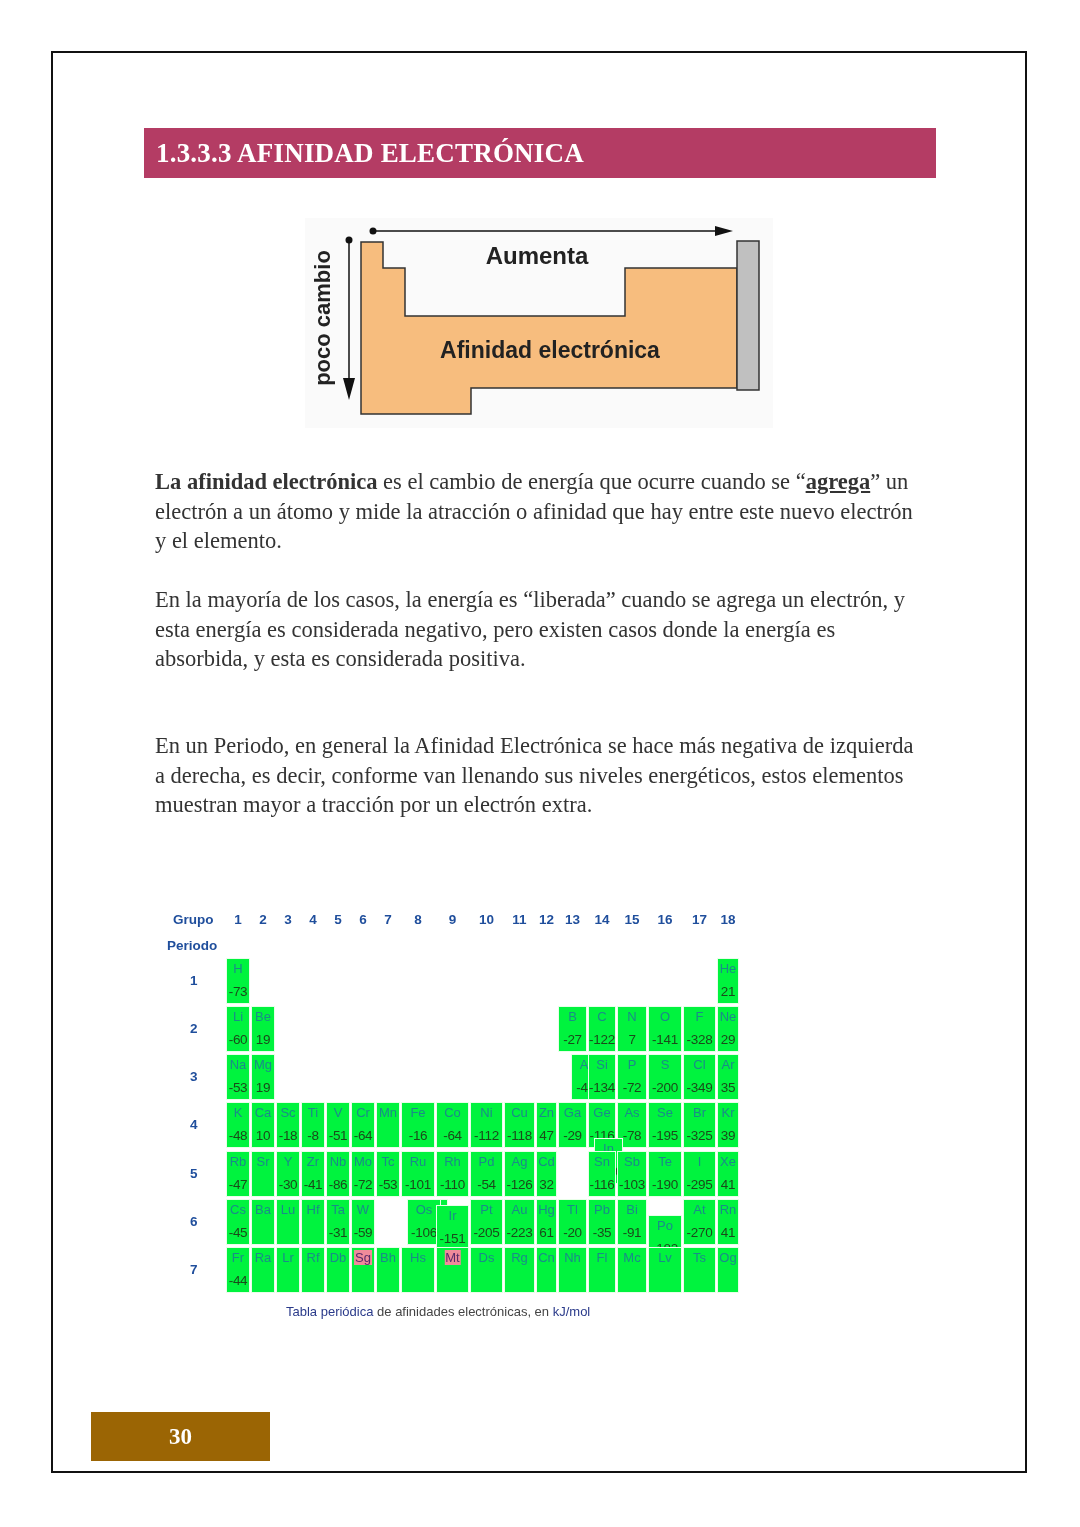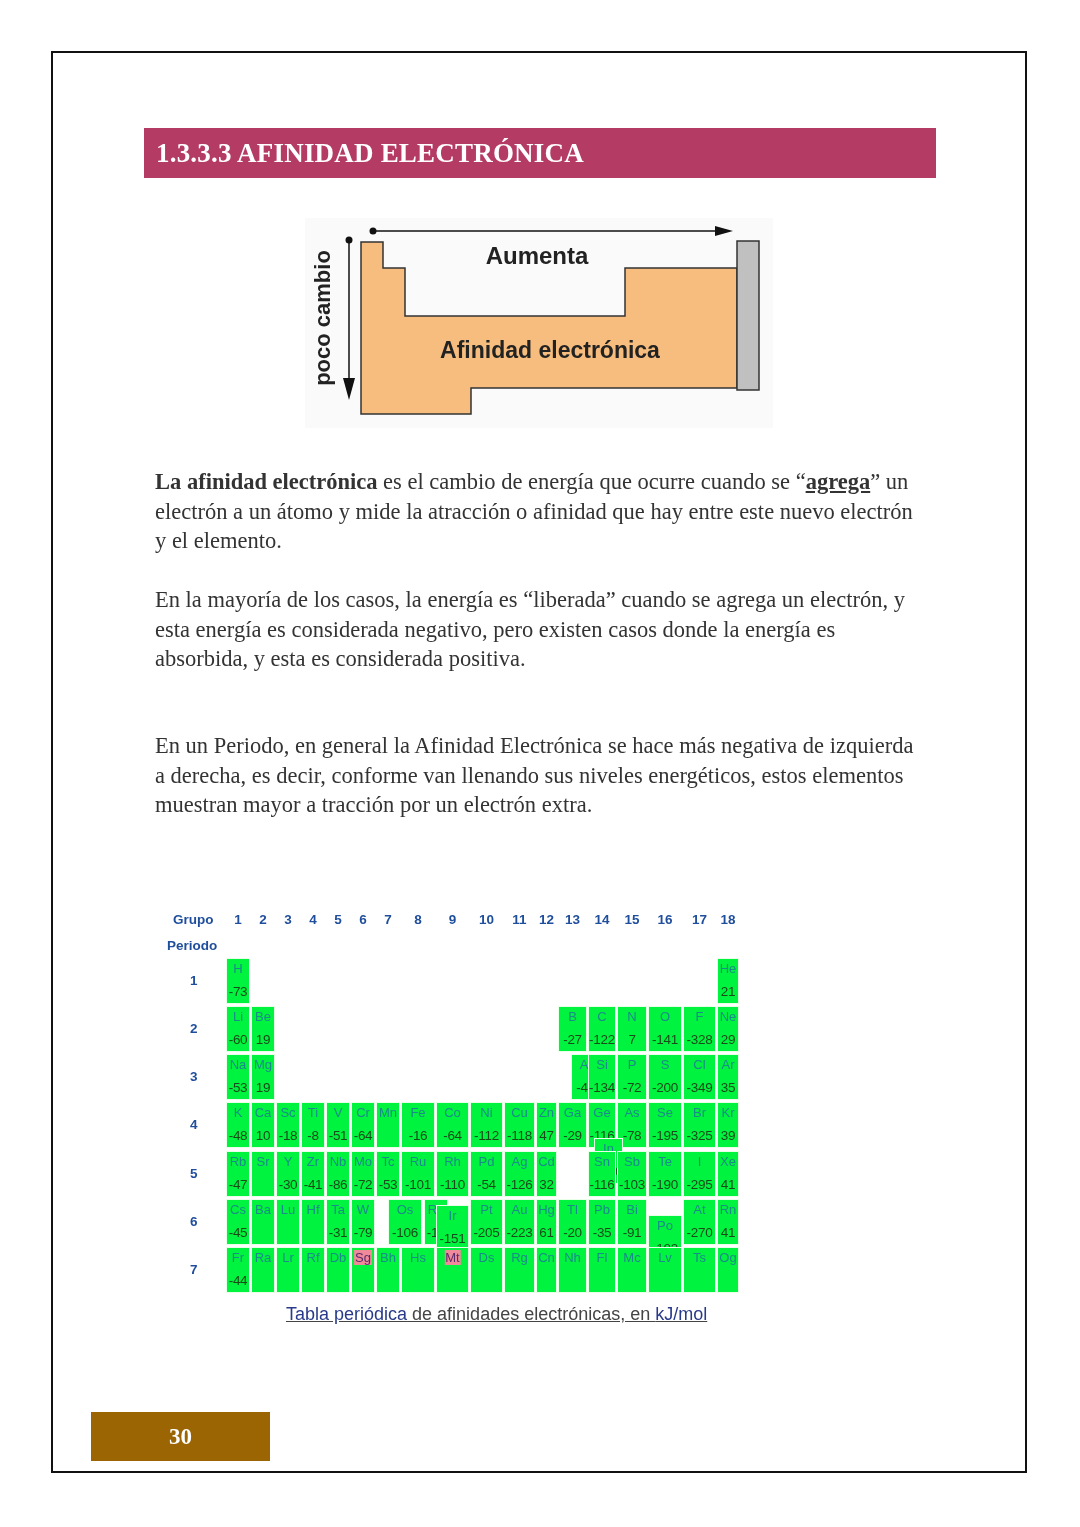--- a/index.html
+++ b/index.html
@@ -13,21 +13,21 @@
   .para u { font-weight: bold; }
   #p1 { top: 467px; }
   #p2 { top: 585px; }
   #p3 { top: 731px; }
   .ptable { position: absolute; left: 160px; top: 905px; width: 600px; height: 430px; font-family: "Liberation Sans", sans-serif; }
   .hdr { position: absolute; color: #1f4e9c; font-weight: bold; font-size: 13.5px; }
   .cell { position: absolute; background: #00f33e; box-sizing: border-box; border: 1px solid #e8ffe8; height: 46px; }
   .cell .sym { position: absolute; top: 2px; left: 0; right: 0; text-align: center; font-size: 13px; color: #1a8a8a; }
   .cell .val { position: absolute; bottom: 4px; left: 0; right: 0; text-align: center; font-size: 13.5px; color: #1a4a1a; letter-spacing: -0.3px; white-space: nowrap; }
   .cell .sym.pink { background: #f08a9a; color: #5a2a6a; display: inline-block; left: 50%; transform: translateX(-50%); right: auto; padding: 0 1px; }
-  .caption { position: absolute; left: 286px; top: 1304px; font-family: "Liberation Sans", sans-serif; font-size: 18px; color: #444; text-decoration: underline; }
+  .caption { position: absolute; left: 286px; top: 1304px; font-family: "Liberation Sans", sans-serif; font-size: 13px; color: #444; }
   .caption .blue { color: #2a3a8a; }
   .page-number { position: absolute; left: 91px; top: 1412px; width: 179px; height: 49px; background: #9b6504; color: #fff; font-weight: bold; font-size: 23px; text-align: center; line-height: 50px; font-family: "Liberation Serif", serif; }
 </style>
 </head>
 <body>
 
 <div class="page-frame"></div>
 
 <div class="section-banner">1.3.3.3 AFINIDAD ELECTRÓNICA</div>
 
@@ -315,27 +315,27 @@
     <div class="cell" style="left: 141px; width: 24px; top: 294px;">
       <span class="sym">Hf</span>
       <span class="val"></span>
     </div>
     <div class="cell" style="left: 166px; width: 24px; top: 294px;">
       <span class="sym">Ta</span>
       <span class="val">-31</span>
     </div>
     <div class="cell" style="left: 191px; width: 24px; top: 294px;">
       <span class="sym">W</span>
-      <span class="val">-79</span>
+      <span class="val">-59</span>
     </div>
     <div class="cell" style="left: 216px; width: 24px; top: 294px; margin-left: 48px;">
       <span class="sym">Re</span>
       <span class="val">-18</span>
     </div>
-    <div class="cell" style="left: 228px; width: 34px; top: 294px;">
+    <div class="cell" style="left: 247px; width: 34px; top: 294px;">
       <span class="sym">Os</span>
       <span class="val">-106</span>
     </div>
     <div class="cell" style="left: 276px; width: 33px; top: 300px;">
       <span class="sym">Ir</span>
       <span class="val">-151</span>
     </div>
     <div class="cell" style="left: 310px; width: 33px; top: 294px;">
       <span class="sym">Pt</span>
       <span class="val">-205</span>

